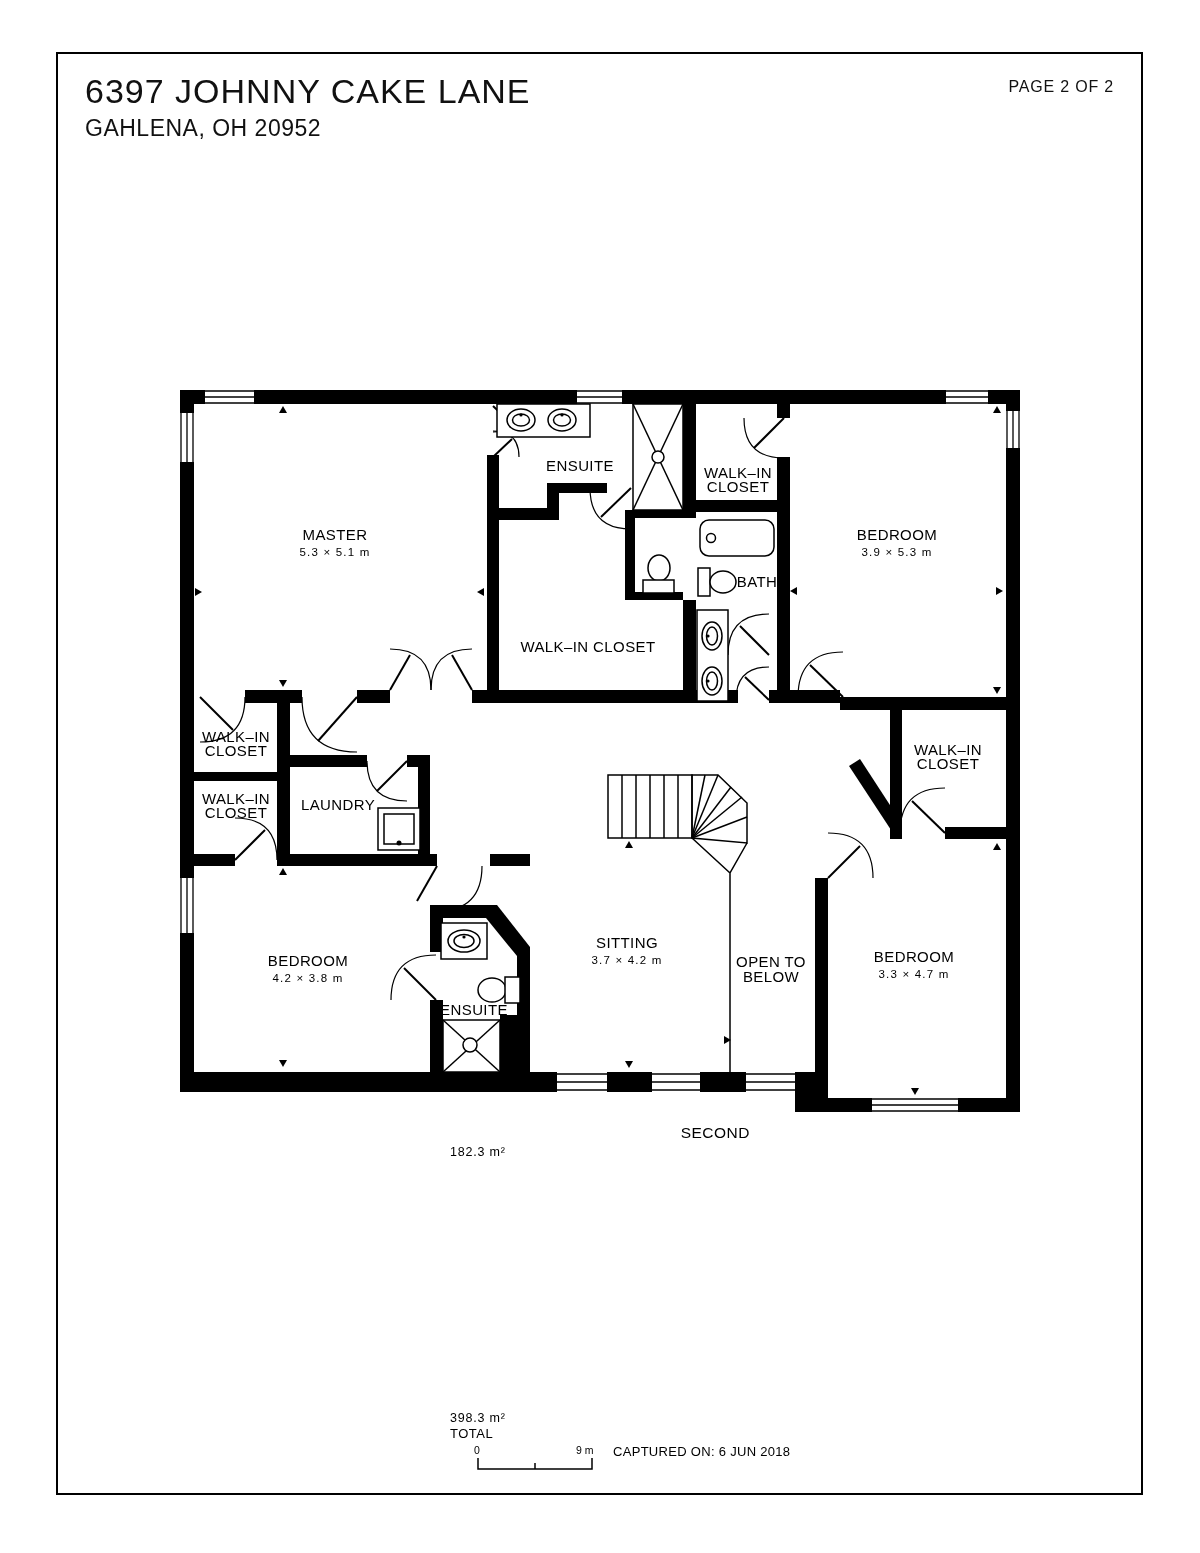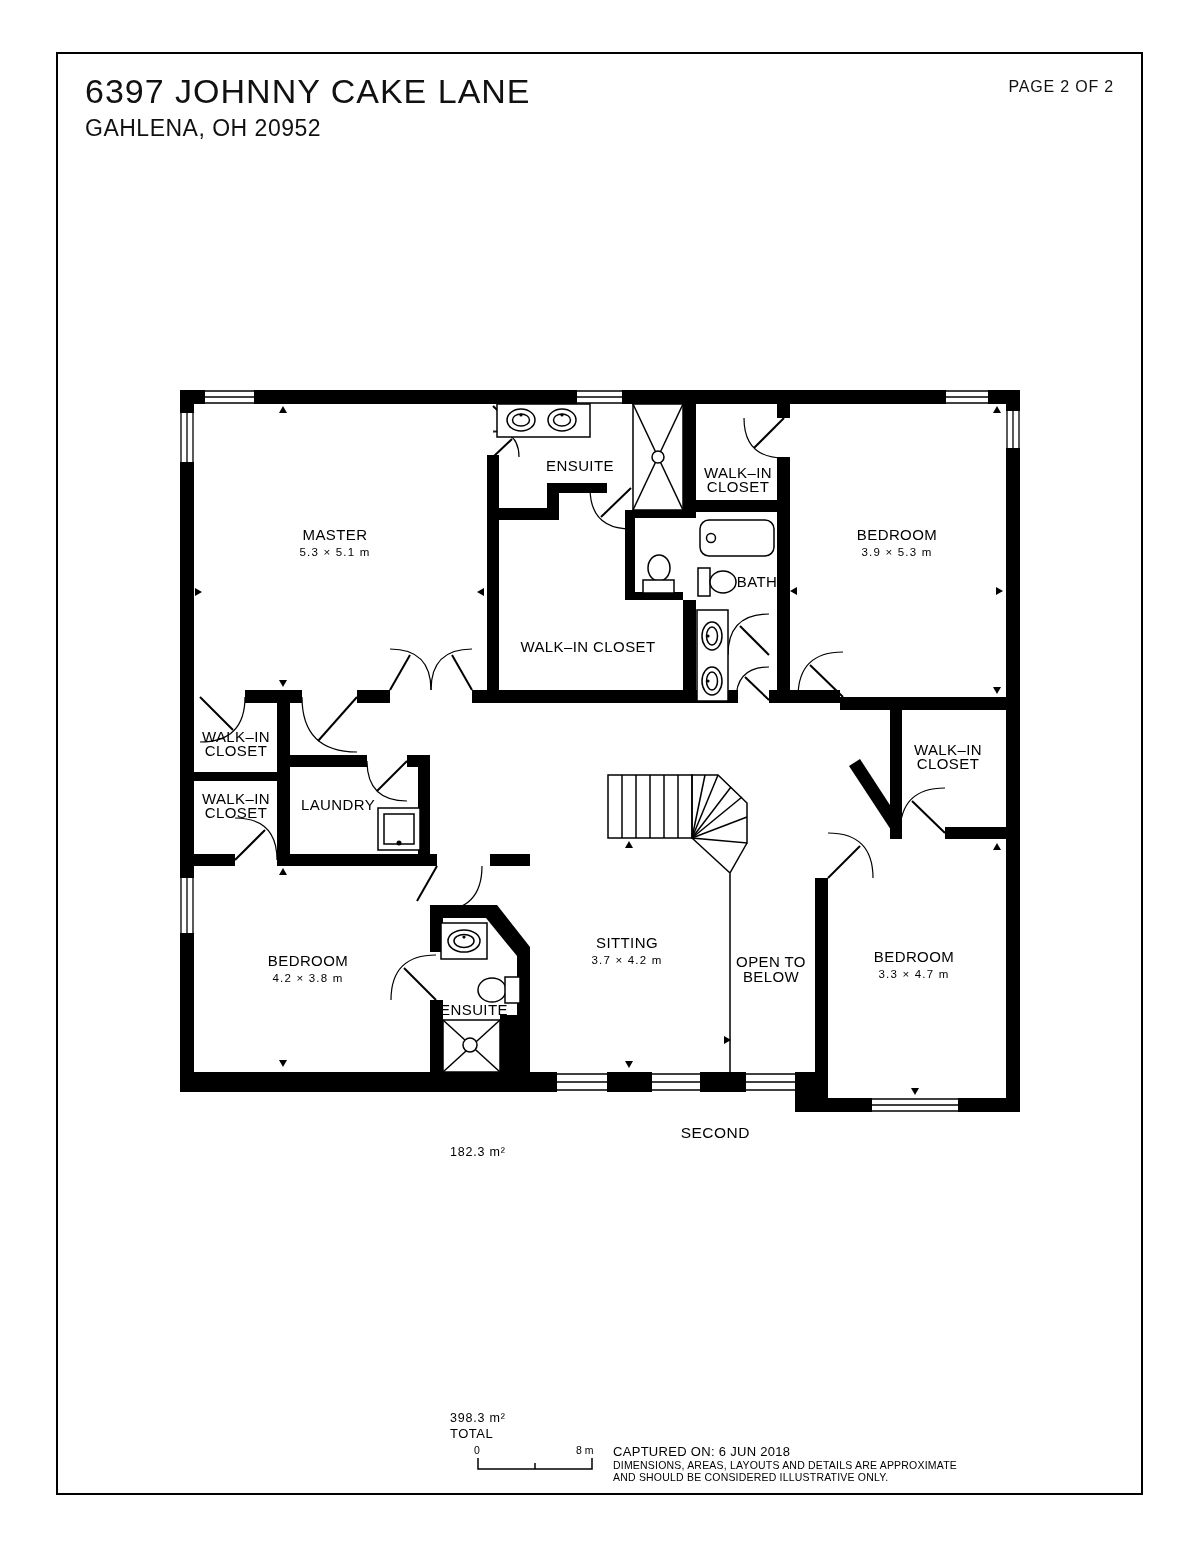--- a/index.html
+++ b/index.html
@@ -370,19 +370,15 @@
       <path class="thin" d="M478,1458 L478,1469 L592,1469 L592,1458"></path>
       <line class="thin" x1="535" y1="1463" x2="535" y2="1469"></line>
     </g>
   </svg>
 
   <div class="floor-name">SECOND</div>
   <div class="floor-area">182.3 m²</div>
   <div class="total-name">TOTAL</div>
   <div class="total-area">398.3 m²</div>
   <div class="sb-lbl0">0</div>
-  <div class="sb-lbl2">8 m</div>
+  <div class="sb-lbl2">9 m</div>
   <div class="cap-on">CAPTURED ON: 6 JUN 2018</div>
-  <div class="disc">
-    <div>DIMENSIONS, AREAS, LAYOUTS AND DETAILS ARE APPROXIMATE</div>
-    <div>AND SHOULD BE CONSIDERED ILLUSTRATIVE ONLY.</div>
-  </div>
 </div>
 
 </body></html>

